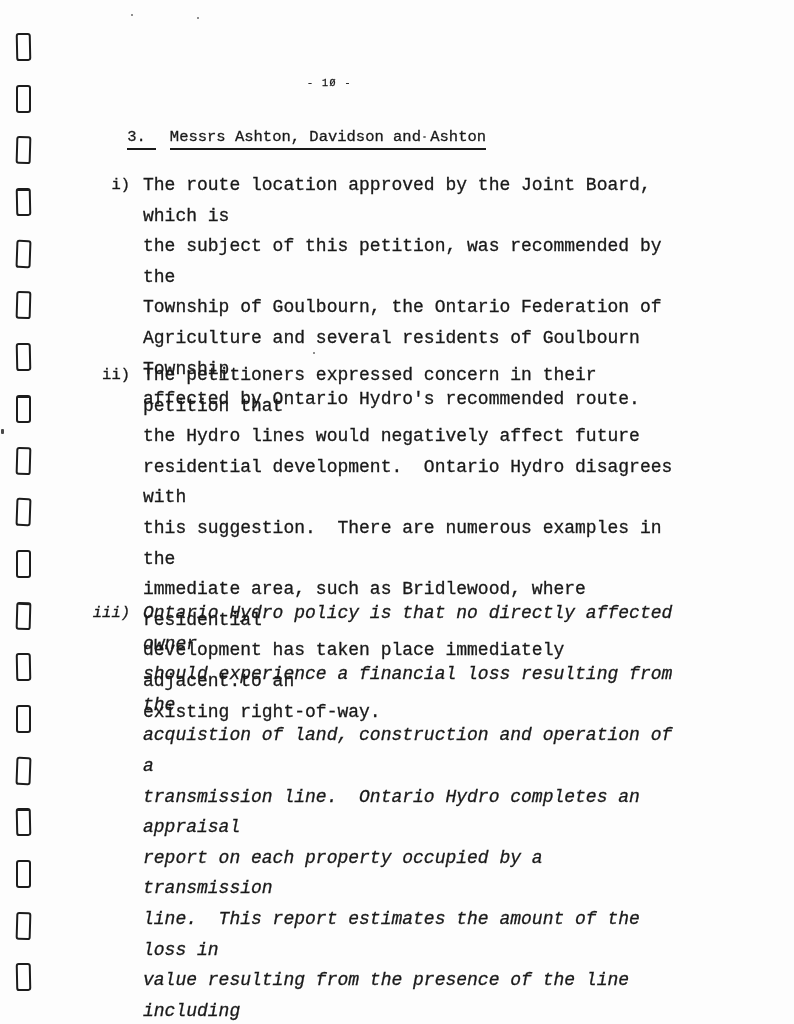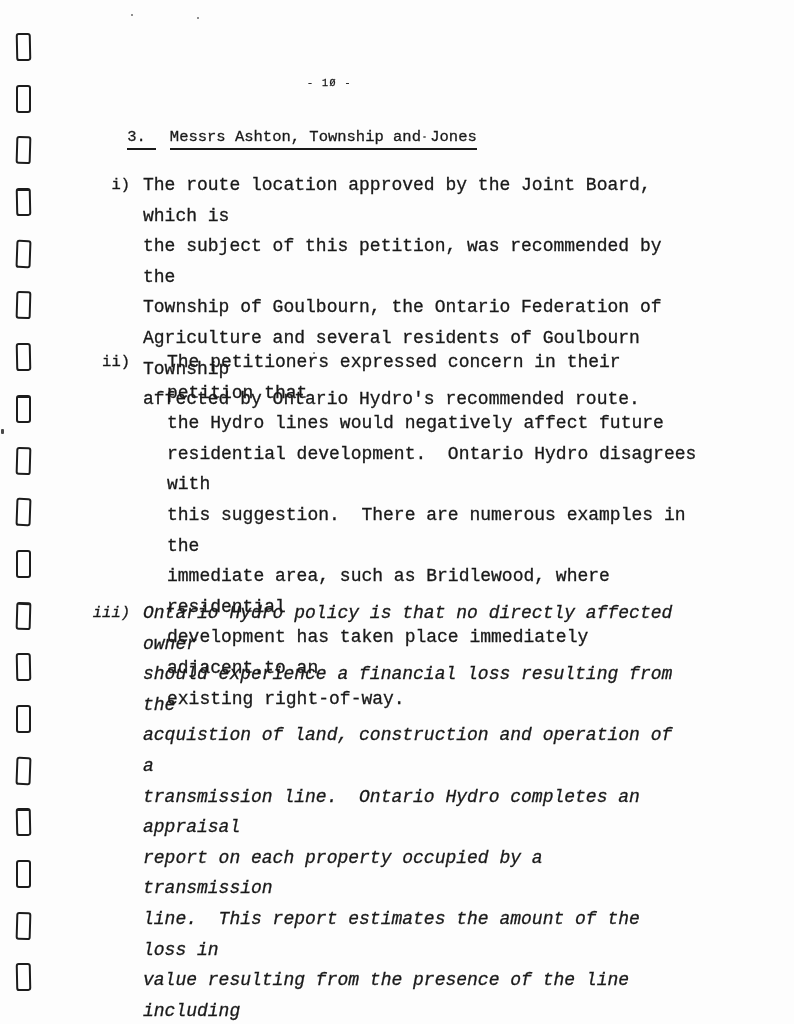--- a/index.html
+++ b/index.html
@@ -81,21 +81,21 @@
     white-space: pre;
   }
   .item-text {
     margin-left: 13px;
     width: 540px;
     font-size: 18px;
     line-height: 30.6px;
     white-space: pre-wrap;
   }
   .item-i   { top: 170px; }
-  .item-ii  { top: 347px; gap: 24px; }
+  .item-ii  { top: 360px; }
   .item-iii { top: 598px; font-style: italic; }
 
   
   .speck {
     position: absolute;
     background: #6a6a6a;
     border-radius: 50%;
   }
   .speck-1 { left: 131px; top: 14px;  width: 2px; height: 2px; }
   .speck-2 { left: 197px; top: 17px;  width: 2px; height: 2px; }
@@ -126,21 +126,21 @@
       <div class="hole"></div>
       <div class="hole"></div>
       <div class="hole"></div>
       <div class="hole"></div>
       <div class="hole"></div>
     </div>
 
   <div class="page-number">- 1Ø -</div>
 
   <div class="heading">
-    <span class="sec-num">3.</span><span class="sec-title">Messrs Ashton, Township and Jones</span>
+    <span class="sec-num">3.</span><span class="sec-title">Messrs Ashton, Davidson and Ashton</span>
   </div>
 
   <div class="item item-i">
     <span class="item-label">i)</span>
     <div class="item-text">The route location approved by the Joint Board, which is
 the subject of this petition, was recommended by the
 Township of Goulbourn, the Ontario Federation of
 Agriculture and several residents of Goulbourn Township
 affected by Ontario Hydro's recommended route.</div>
   </div>

